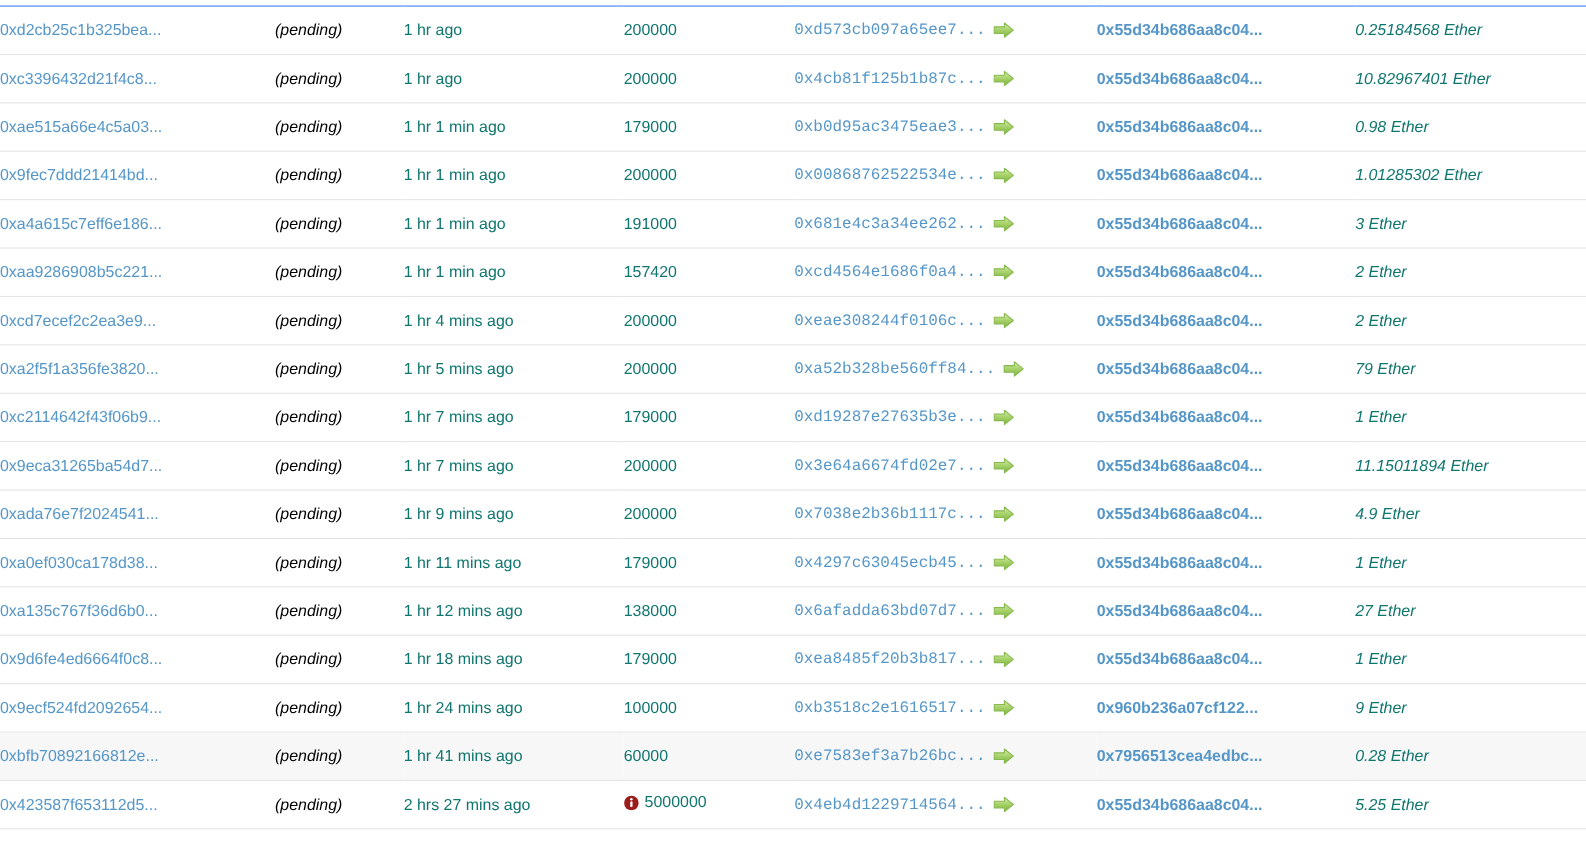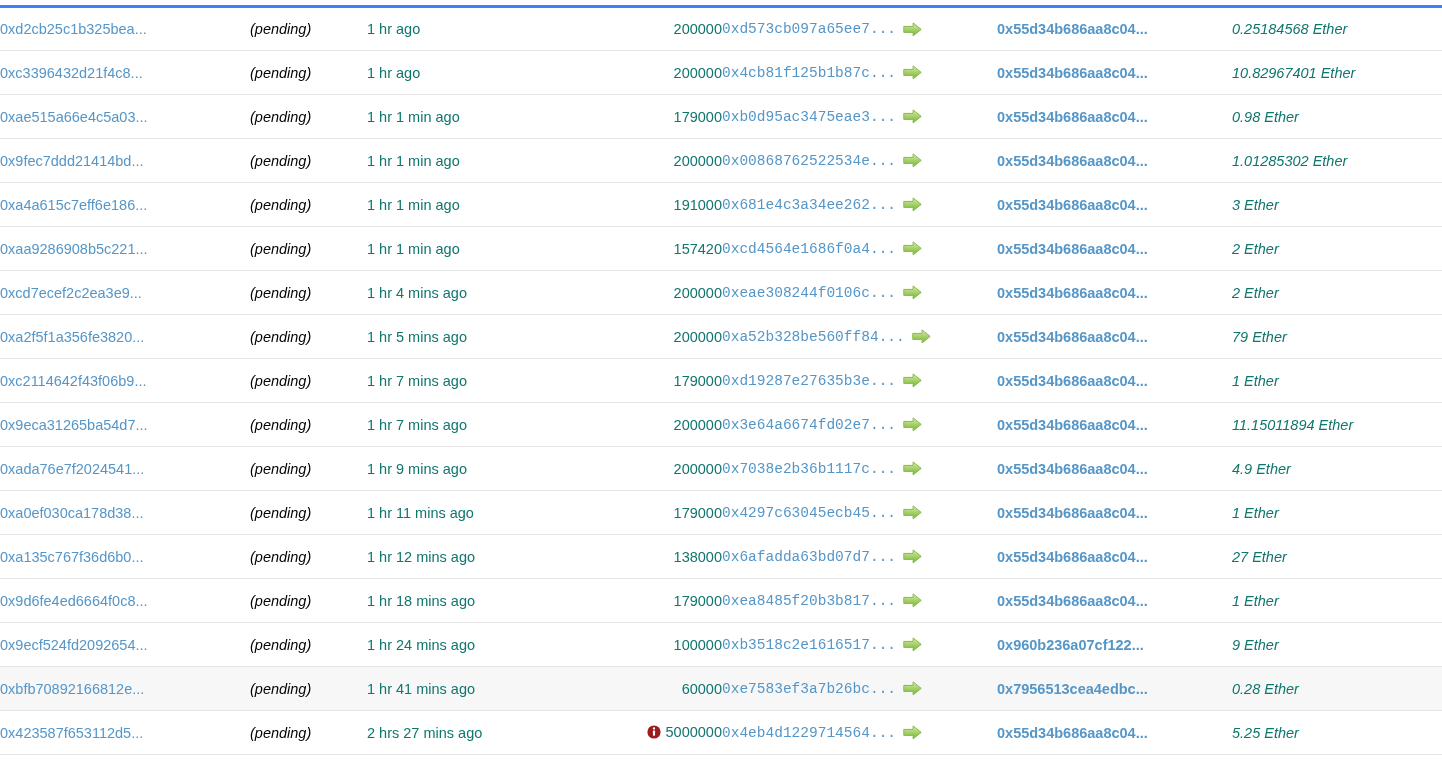--- a/index.html
+++ b/index.html
@@ -20,21 +20,21 @@
   #tx-table-wrap {
     width: 1442px;
     padding-top: 5px;
     box-sizing: border-box;
   }
 
   table.tx-table {
     width: 1440px;
     border-collapse: collapse;
     table-layout: fixed;
-    border-top: 3px solid #3b82f6;
+    border-top: 1px solid #3b82f6;
   }
 
   table.tx-table tr.tx-row {
     height: 44px;
   }
   table.tx-table tr.tx-row.alt {
     background: #f7f7f7;
   }
 
   table.tx-table td {
@@ -44,21 +44,21 @@
     white-space: nowrap;
     overflow: hidden;
     font-size: 14.5px;
     line-height: 18px;
   }
 
   
   td.col-txhash  { width: 250px; padding-left: 12px; }
   td.col-block   { width: 117px; }
   td.col-age     { width: 200px; }
-  td.col-gaslimit{ width: 155px; text-align: right; }
+  td.col-gaslimit{ width: 155px; }
   td.col-from    { width: 275px; }
   td.col-to      { width: 235px; font-weight: bold; }
   td.col-value   { width: 210px; padding-right: 12px; font-style: italic; }
 
   a.addr-link {
     color: #5596c8;
     text-decoration: none;
     cursor: pointer;
   }
 

